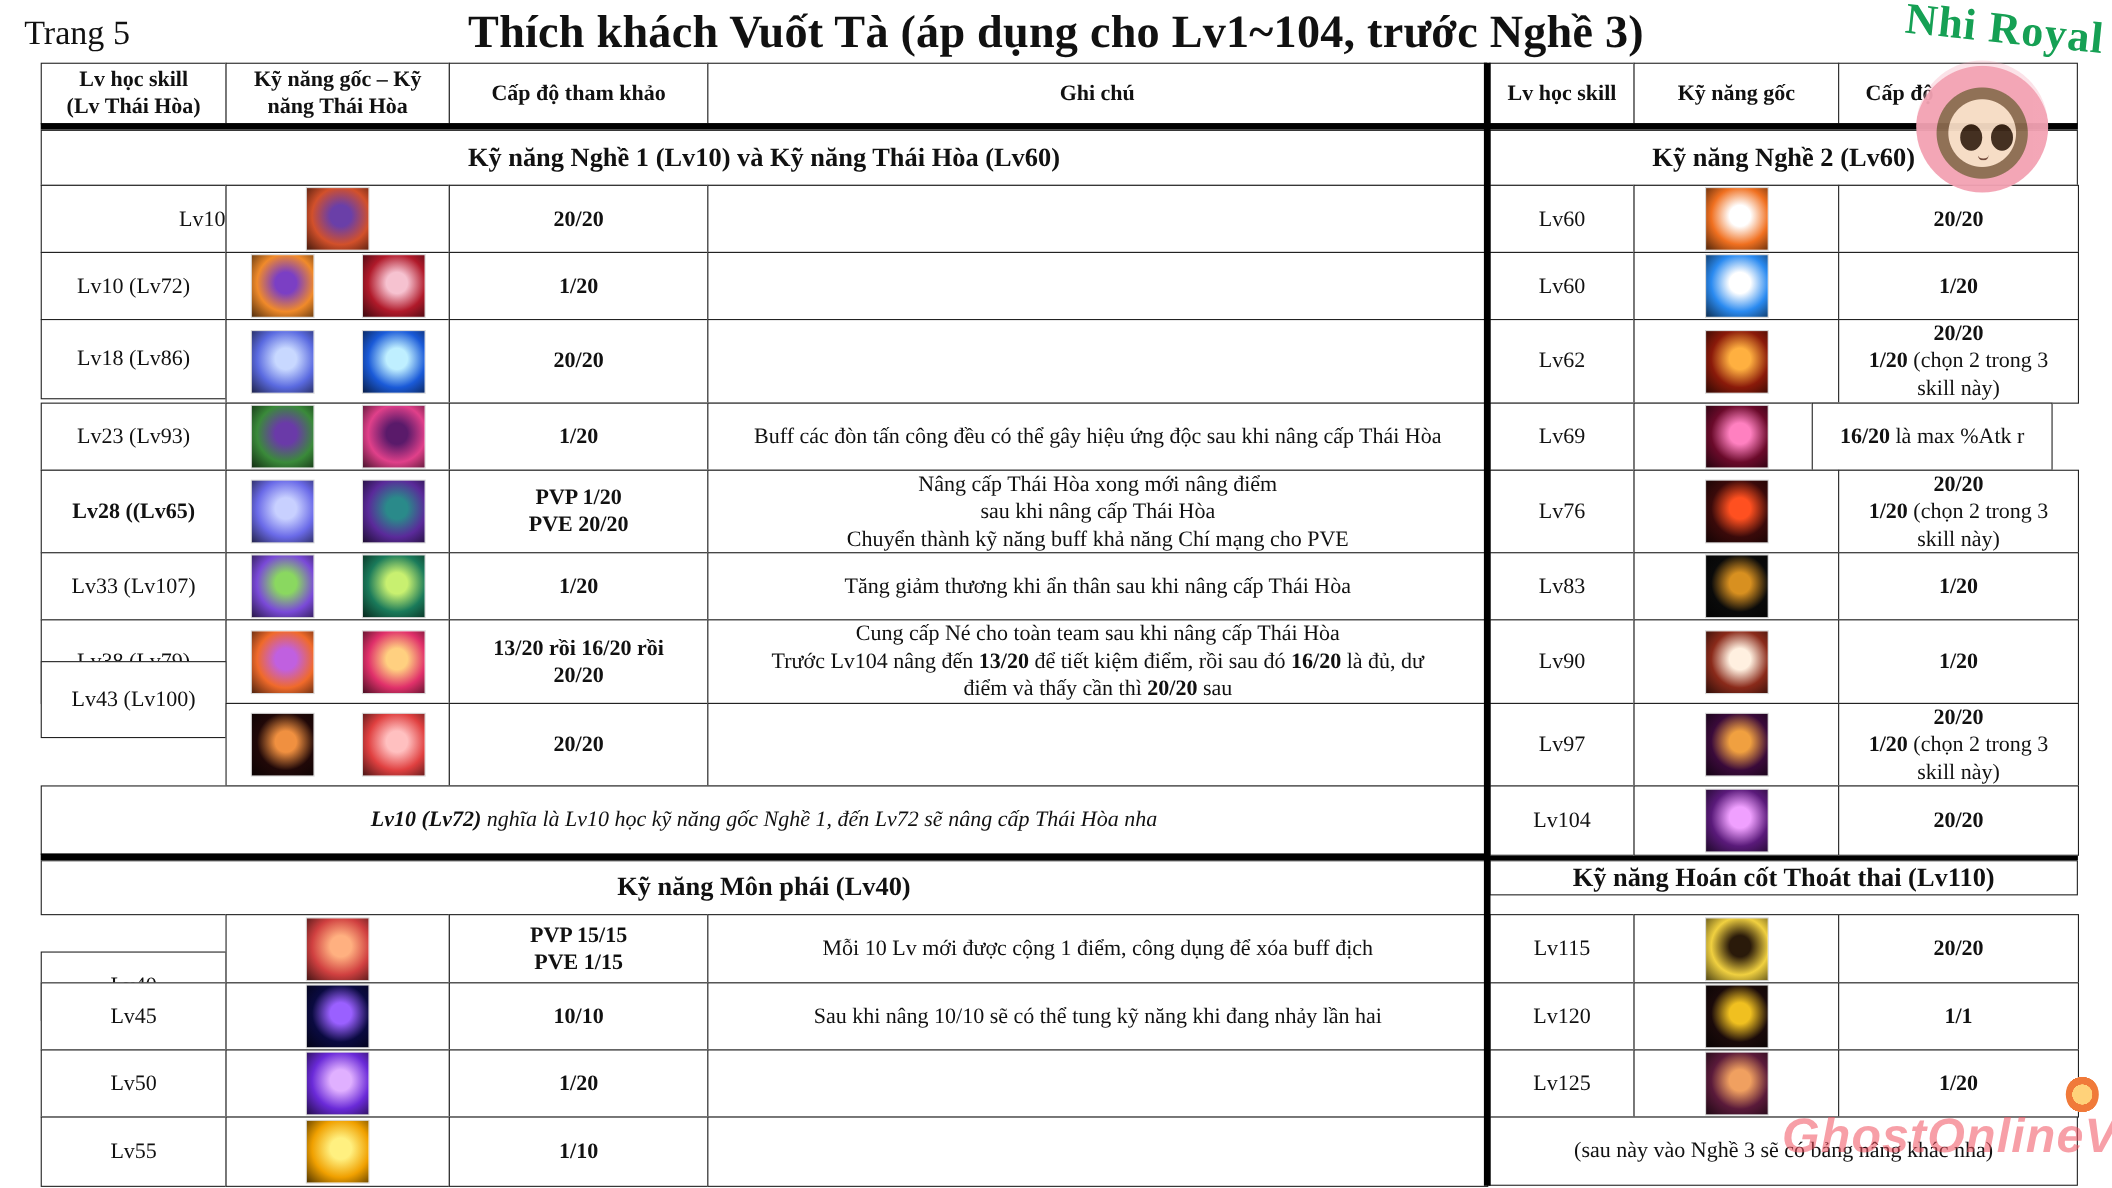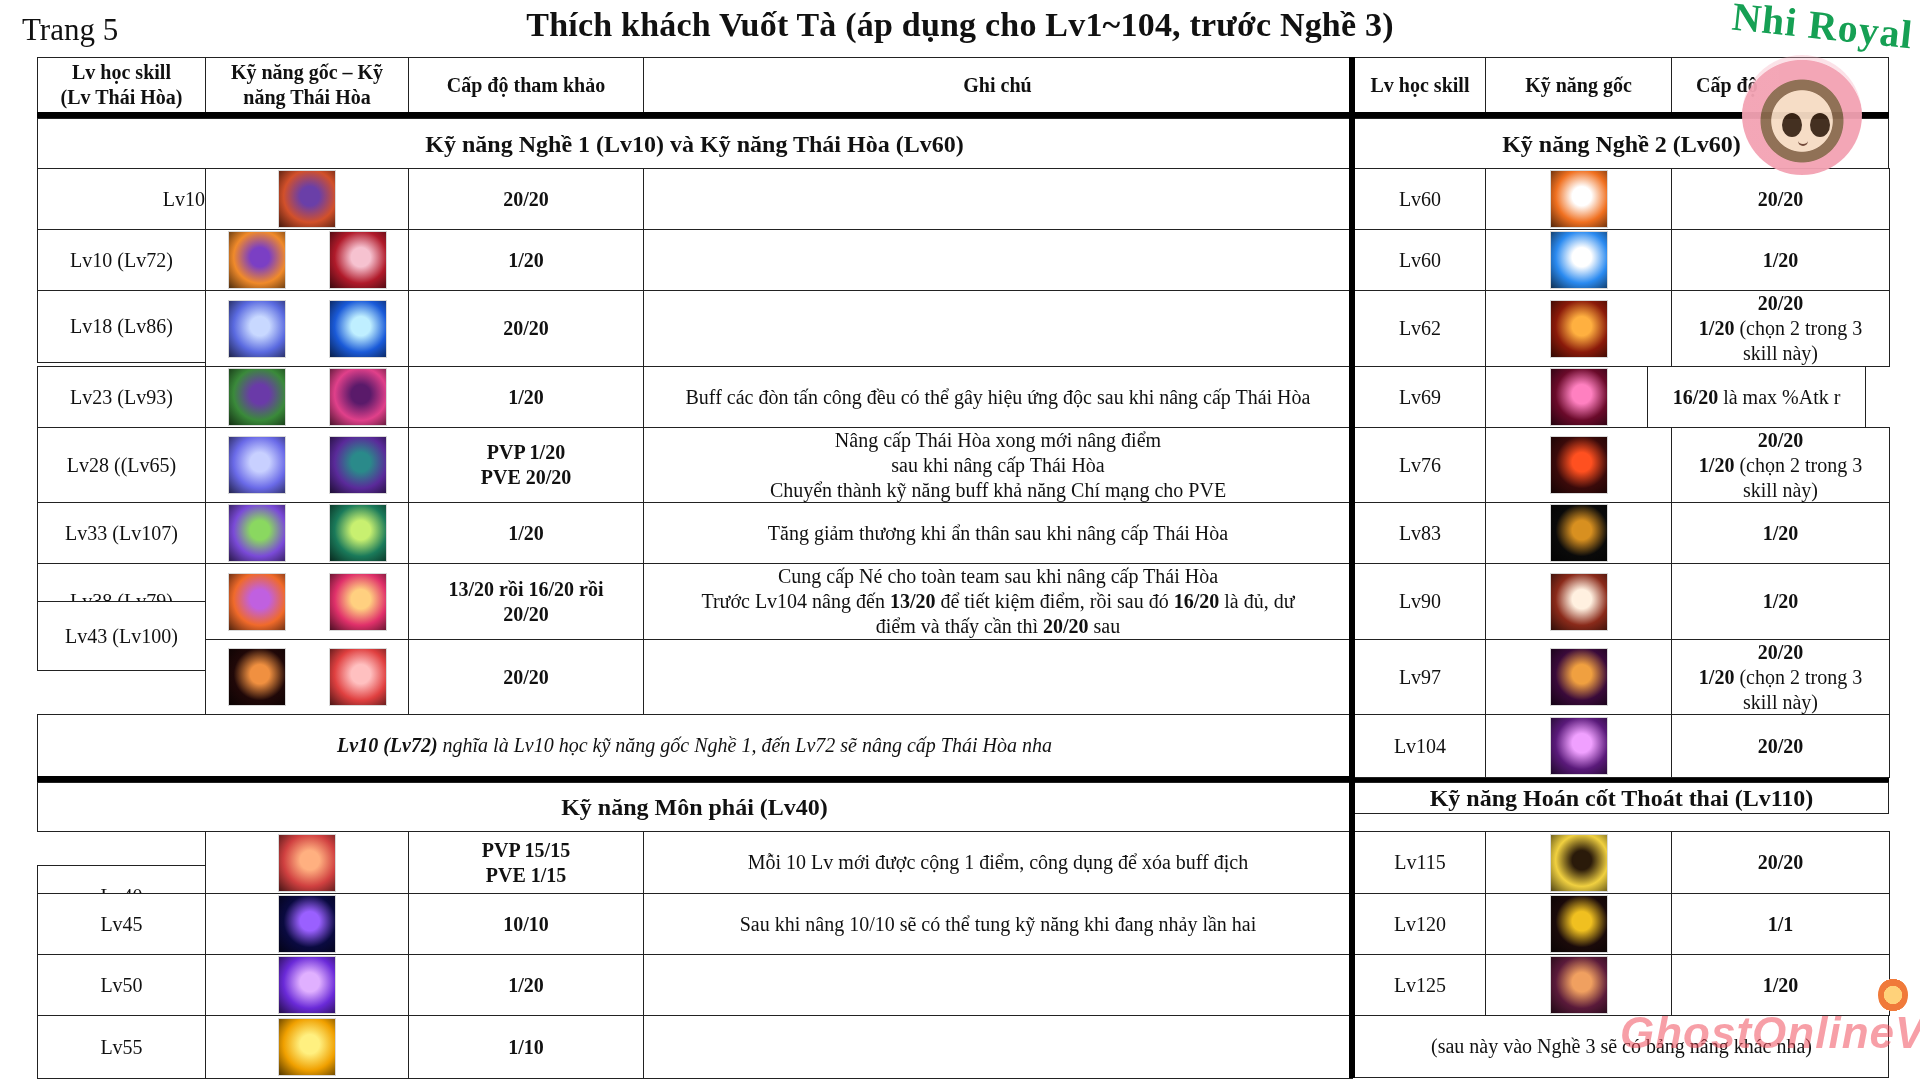--- a/index.html
+++ b/index.html
@@ -1,20 +1,20 @@
 <!DOCTYPE html>
 <html><head>
 <meta charset="utf-8">
 <style>
   html,body{margin:0;padding:0;}
   body{width:1920px;height:1080px;background:#fff;position:relative;overflow:hidden;
        font-family:"Liberation Serif","DejaVu Serif",serif;color:#111;}
   .abs{position:absolute;}
   .page-num{left:22px;top:12px;font-size:31px;}
-  .title{left:0;width:1920px;top:6px;text-align:center;font-size:34px;font-weight:bold;letter-spacing:0.2px;}
+  .title{left:0;width:1920px;top:6px;text-align:center;font-size:42px;font-weight:bold;letter-spacing:0.2px;}
   .cell{position:absolute;box-sizing:border-box;border:1.5px solid #222;display:flex;align-items:center;justify-content:center;
         text-align:center;font-size:20px;line-height:1.25;background:#fff;}
   .hdr{font-weight:bold;font-size:20px;}
   .sec{font-weight:bold;font-size:24px;}
   .b{font-weight:bold;}
   .note-italic{font-style:italic;font-size:20px;}
   .thick-h{position:absolute;background:#000;height:6px;}
   .thick-v{position:absolute;background:#000;width:6px;}
   .icons{display:flex;gap:0;width:100%;justify-content:space-around;align-items:center;}
   .icon{width:56px;height:56px;display:inline-block;box-shadow:0 0 0 1px rgba(0,0,0,.15);}
@@ -125,21 +125,21 @@
     <div class="cell" style="left:408px;top:366px;width:236px;height:62px;">
       <div class="multi b">
         <span>1/20</span>
       </div>
     </div>
     <div class="cell" style="left:643px;top:366px;width:710px;height:62px;">
       <div class="multi">
         <span>Buff các đòn tấn công đều có thể gây hiệu ứng độc sau khi nâng cấp Thái Hòa</span>
       </div>
     </div>
-    <div class="cell" style="left:37px;top:427px;width:169px;height:76px;">
+    <div class="cell" style="left:37px;top:427px;width:169px;height:76px;font-weight:bold;">
       <span>Lv28 ((Lv65)</span>
     </div>
     <div class="cell" style="left:205px;top:427px;width:204px;height:76px;">
       <div class="icons">
         <span class="icon" style="background:radial-gradient(circle at 55% 45%, #c8d0ff 0 22%, #6a6ae8 60%, #000 120%);"></span>
         <span class="icon" style="background:radial-gradient(circle at 55% 45%, #2a8a8a 0 22%, #5a2a9a 60%, #000 120%);"></span>
       </div>
     </div>
     <div class="cell" style="left:408px;top:427px;width:236px;height:76px;">
       <div class="multi b">

